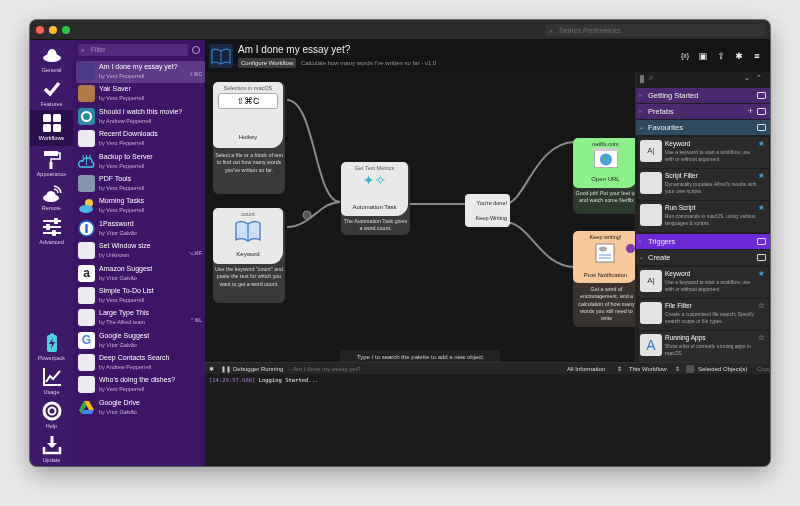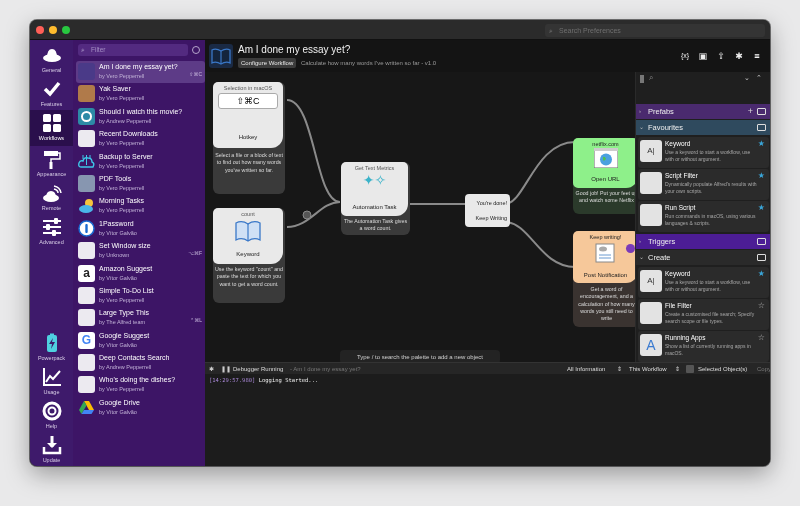--- a/index.html
+++ b/index.html
@@ -362,20 +362,25 @@
     <div class="palette-hint">Type / to search the palette to add a new object</div>
   </div>
 
   <div class="palette">
     <div class="pal-top">
       <span style="position:absolute;left:4px;top:3px;width:4px;height:8px;background:#777"></span>
       <span style="position:absolute;left:13px;top:1px;color:#999;font-size:8px">⌕</span>
       <span style="position:absolute;left:108px;top:2px;color:#ccc;font-size:7px">⌄</span>
       <span style="position:absolute;left:120px;top:2px;color:#ccc;font-size:7px">⌃</span>
     </div>
+    <div class="sec" style="top:16px;background:#4a2a6e">
+      <span class="chev">›</span>
+      <span>Getting Started</span>
+      <span class="act"></span>
+    </div>
     <div class="sec" style="top:32px;background:#4a2a6e">
       <span class="chev">›</span>
       <span>Prefabs</span>
       <span style="position:absolute;right:18px;top:0;color:#ddd;font-size:9px">+</span>
       <span class="act"></span>
     </div>
     <div class="sec" style="top:48px;background:#2f4a5e">
       <span class="chev">⌄</span>
       <span>Favourites</span>
       <span class="act"></span>
@@ -391,21 +396,21 @@
       <div class="pname">Script Filter</div>
       <div class="pdesc">Dynamically populate Alfred's results with your own scripts.</div>
       <div class="star" style="color:#3aa5d8">★</div>
     </div>
     <div class="pal-item" style="top:129px">
       <div class="pico"></div>
       <div class="pname">Run Script</div>
       <div class="pdesc">Run commands in macOS, using various languages &amp; scripts.</div>
       <div class="star" style="color:#3aa5d8">★</div>
     </div>
-    <div class="sec" style="top:162px;background:#4c1d95">
+    <div class="sec" style="top:162px;background:#6d28d9">
       <span class="chev">›</span>
       <span>Triggers</span>
       <span class="act"></span>
     </div>
     <div class="sec" style="top:178px;background:#2a2a2a">
       <span class="chev">⌄</span>
       <span>Create</span>
       <span class="act"></span>
     </div>
     <div class="pal-item" style="top:195px">

